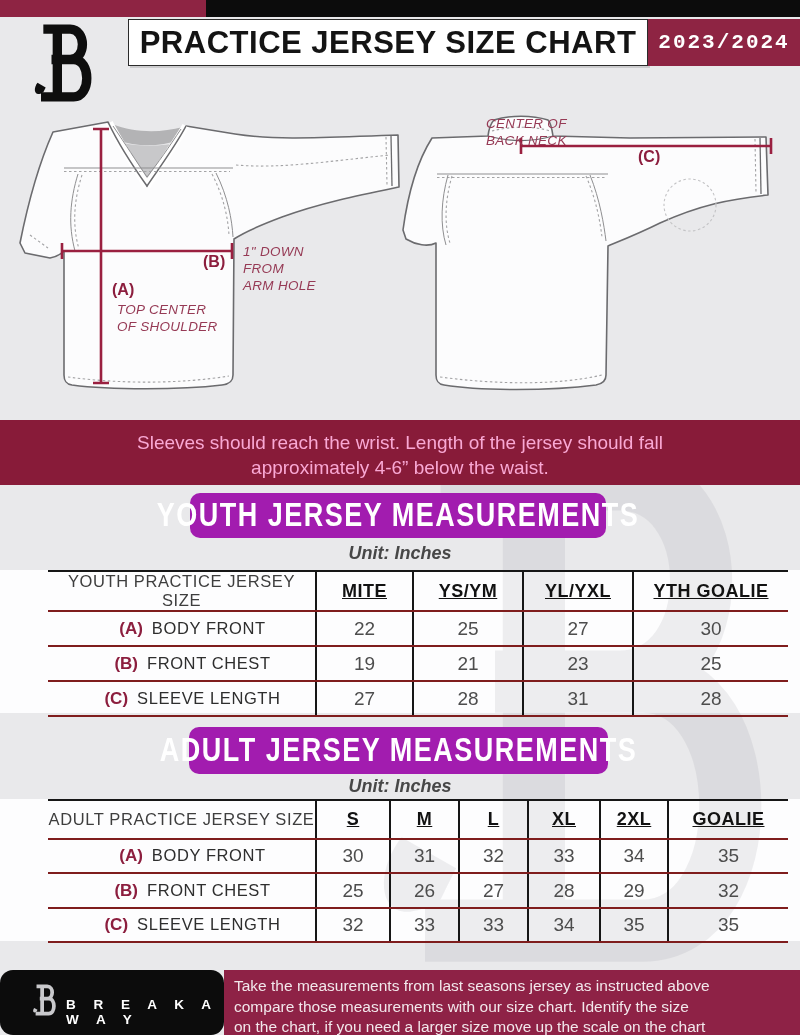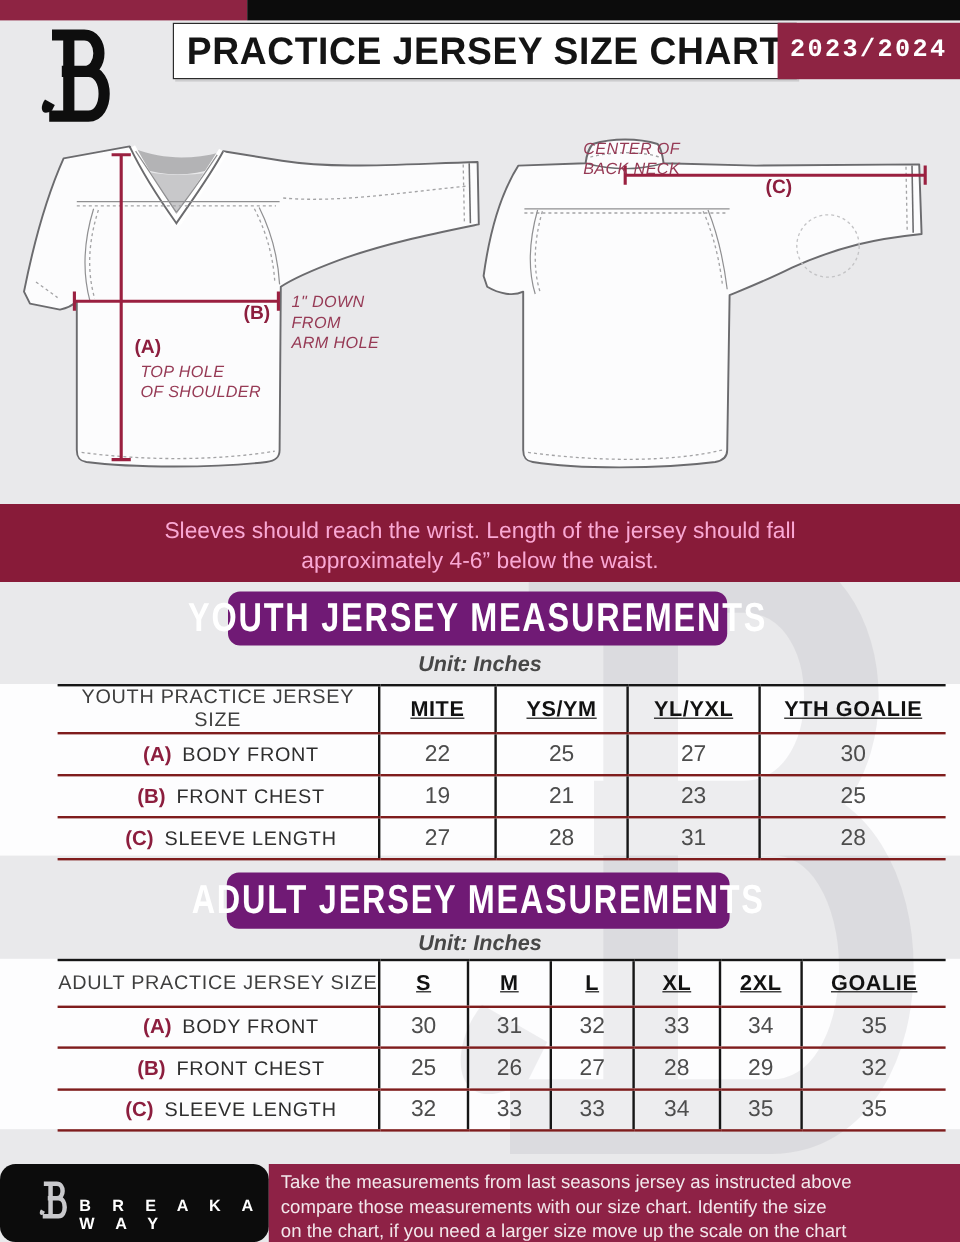--- a/index.html
+++ b/index.html
@@ -5,41 +5,41 @@
   html,body{margin:0;padding:0;background:#bfbfc3;}
   #page{position:relative;width:800px;height:1035px;margin:0 auto;background:#e9e9eb;
         font-family:"Liberation Sans",sans-serif;overflow:hidden;}
   .abs{position:absolute;}
 
   
   .strip-maroon{left:0;top:0;width:206px;height:17px;background:#8e2443;}
   .strip-black{left:206px;top:0;width:594px;height:17px;background:#0c0c0c;}
 
   
-  .title-box{left:144px;top:19px;width:520px;height:47px;background:#fff;border:1px solid #2b2b2b;
+  .title-box{left:128px;top:19px;width:520px;height:47px;background:#fff;border:1px solid #2b2b2b;
              display:flex;align-items:center;justify-content:center;box-sizing:border-box;
              box-shadow:2px 2px 0 rgba(0,0,0,.12);}
   .title-box span{font-weight:bold;font-size:32px;color:#141414;letter-spacing:.5px;
                   transform:scaleX(.97);white-space:nowrap;}
   .year-box{left:648px;top:19px;width:152px;height:47px;background:#8e2443;
             display:flex;align-items:center;justify-content:center;}
   .year-box span{font-family:"Liberation Mono",monospace;font-weight:bold;font-size:21px;
                  color:#fff;letter-spacing:2px;}
 
   
   #diagram{left:0;top:85px;}
   .mtag{position:absolute;color:#8c1e3e;font-weight:bold;font-size:16px;}
   .mtext{position:absolute;color:#963a55;font-style:italic;font-size:13.5px;line-height:17px;letter-spacing:.3px;}
 
   
   .banner{left:0;top:420px;width:800px;height:65px;background:#881b39;color:#f9a8d4;
           text-align:center;padding-top:10px;box-sizing:border-box;font-size:19px;line-height:25px;}
 
   
-  .pill{background:#701a75;border-radius:10px;display:flex;align-items:center;justify-content:center;}
+  .pill{background:#a21caf;border-radius:10px;display:flex;align-items:center;justify-content:center;}
   .pill span{color:#fff;font-weight:bold;font-size:27px;letter-spacing:1.5px;
              transform:scaleY(1.25);white-space:nowrap;}
   .unit{width:800px;text-align:center;font-style:italic;font-weight:bold;font-size:18px;color:#474747;}
 
   
   .band{left:0;width:800px;background:#fdfdfe;}
 
   
   table.mtable{position:absolute;left:48px;width:740px;border-collapse:collapse;table-layout:fixed;}
   .mtable th,.mtable td{padding:0;border-bottom:2px solid #7f1d1d;}
@@ -144,21 +144,21 @@
   </div>
   <div class="mtag" style="left:638px;top:148px;">(C)</div>
   <div class="mtag" style="left:203px;top:253px;">(B)</div>
   <div class="mtext" style="left:243px;top:243px;">
     <div>1" DOWN</div>
       <div>FROM</div>
       <div>ARM HOLE</div>
   </div>
   <div class="mtag" style="left:112px;top:281px;">(A)</div>
   <div class="mtext" style="left:117px;top:301px;">
-    <div>TOP HOLE</div>
+    <div>TOP CENTER</div>
       <div>OF SHOULDER</div>
   </div>
 
   <div class="abs banner">
     <div>Sleeves should reach the wrist. Length of the jersey should fall</div>
     <div>approximately 4-6” below the waist.</div>
   </div>
 
   <div class="abs pill" style="left:190px;top:493px;width:416px;height:45px;">
     <span>YOUTH JERSEY MEASUREMENTS</span>

